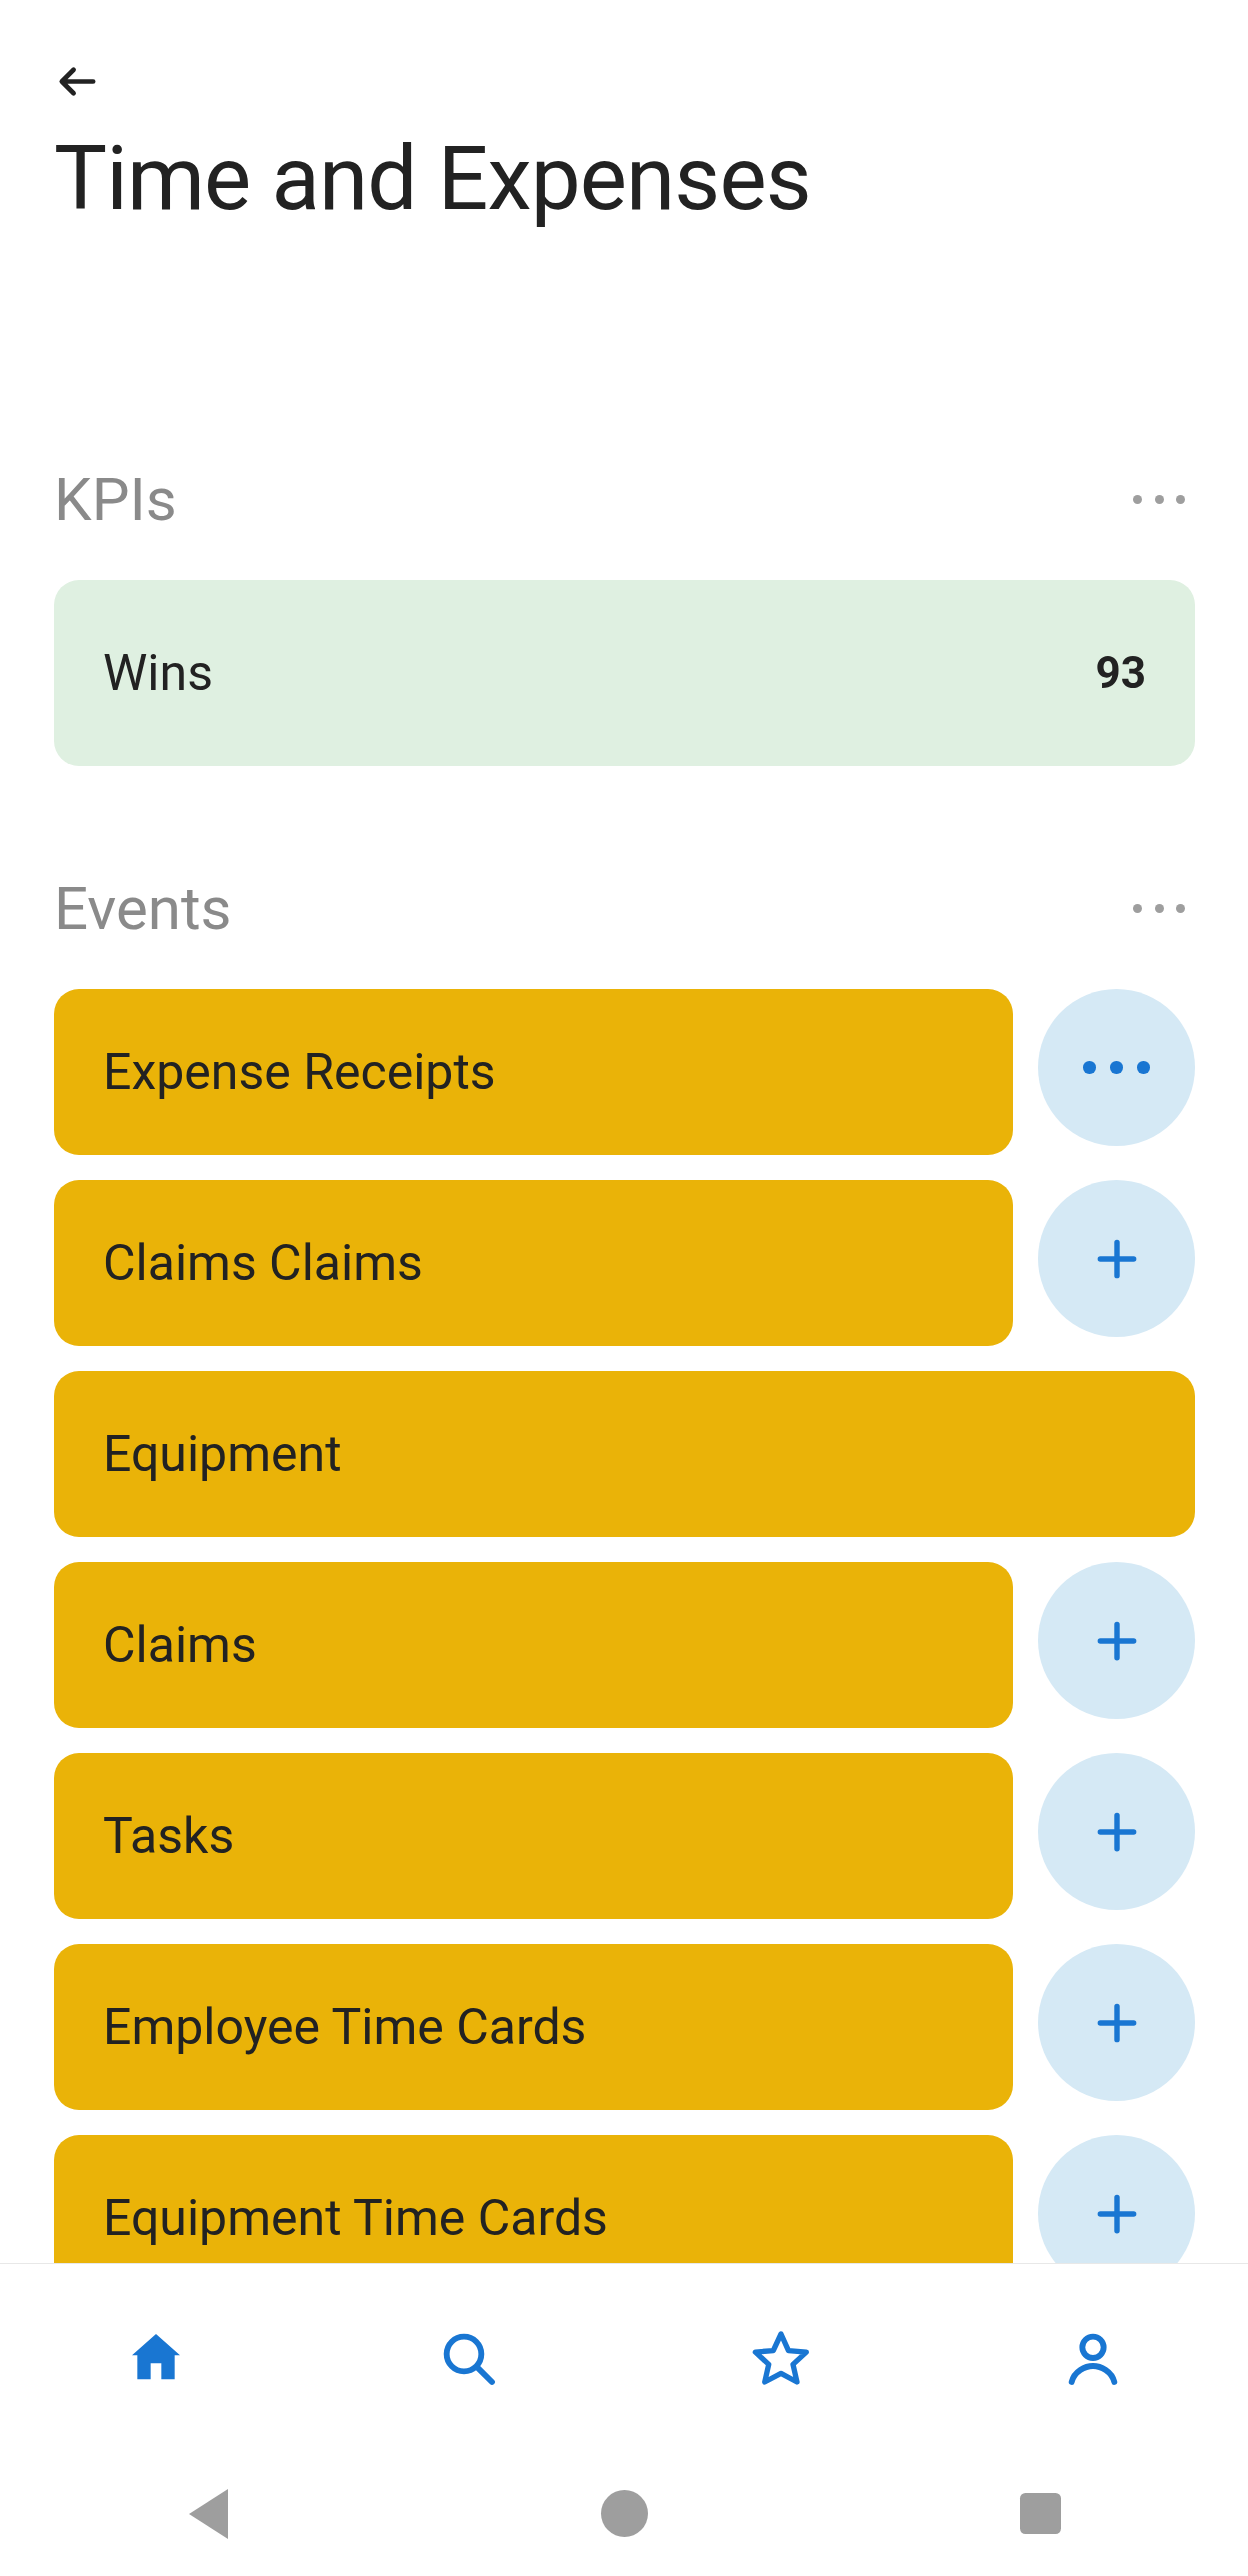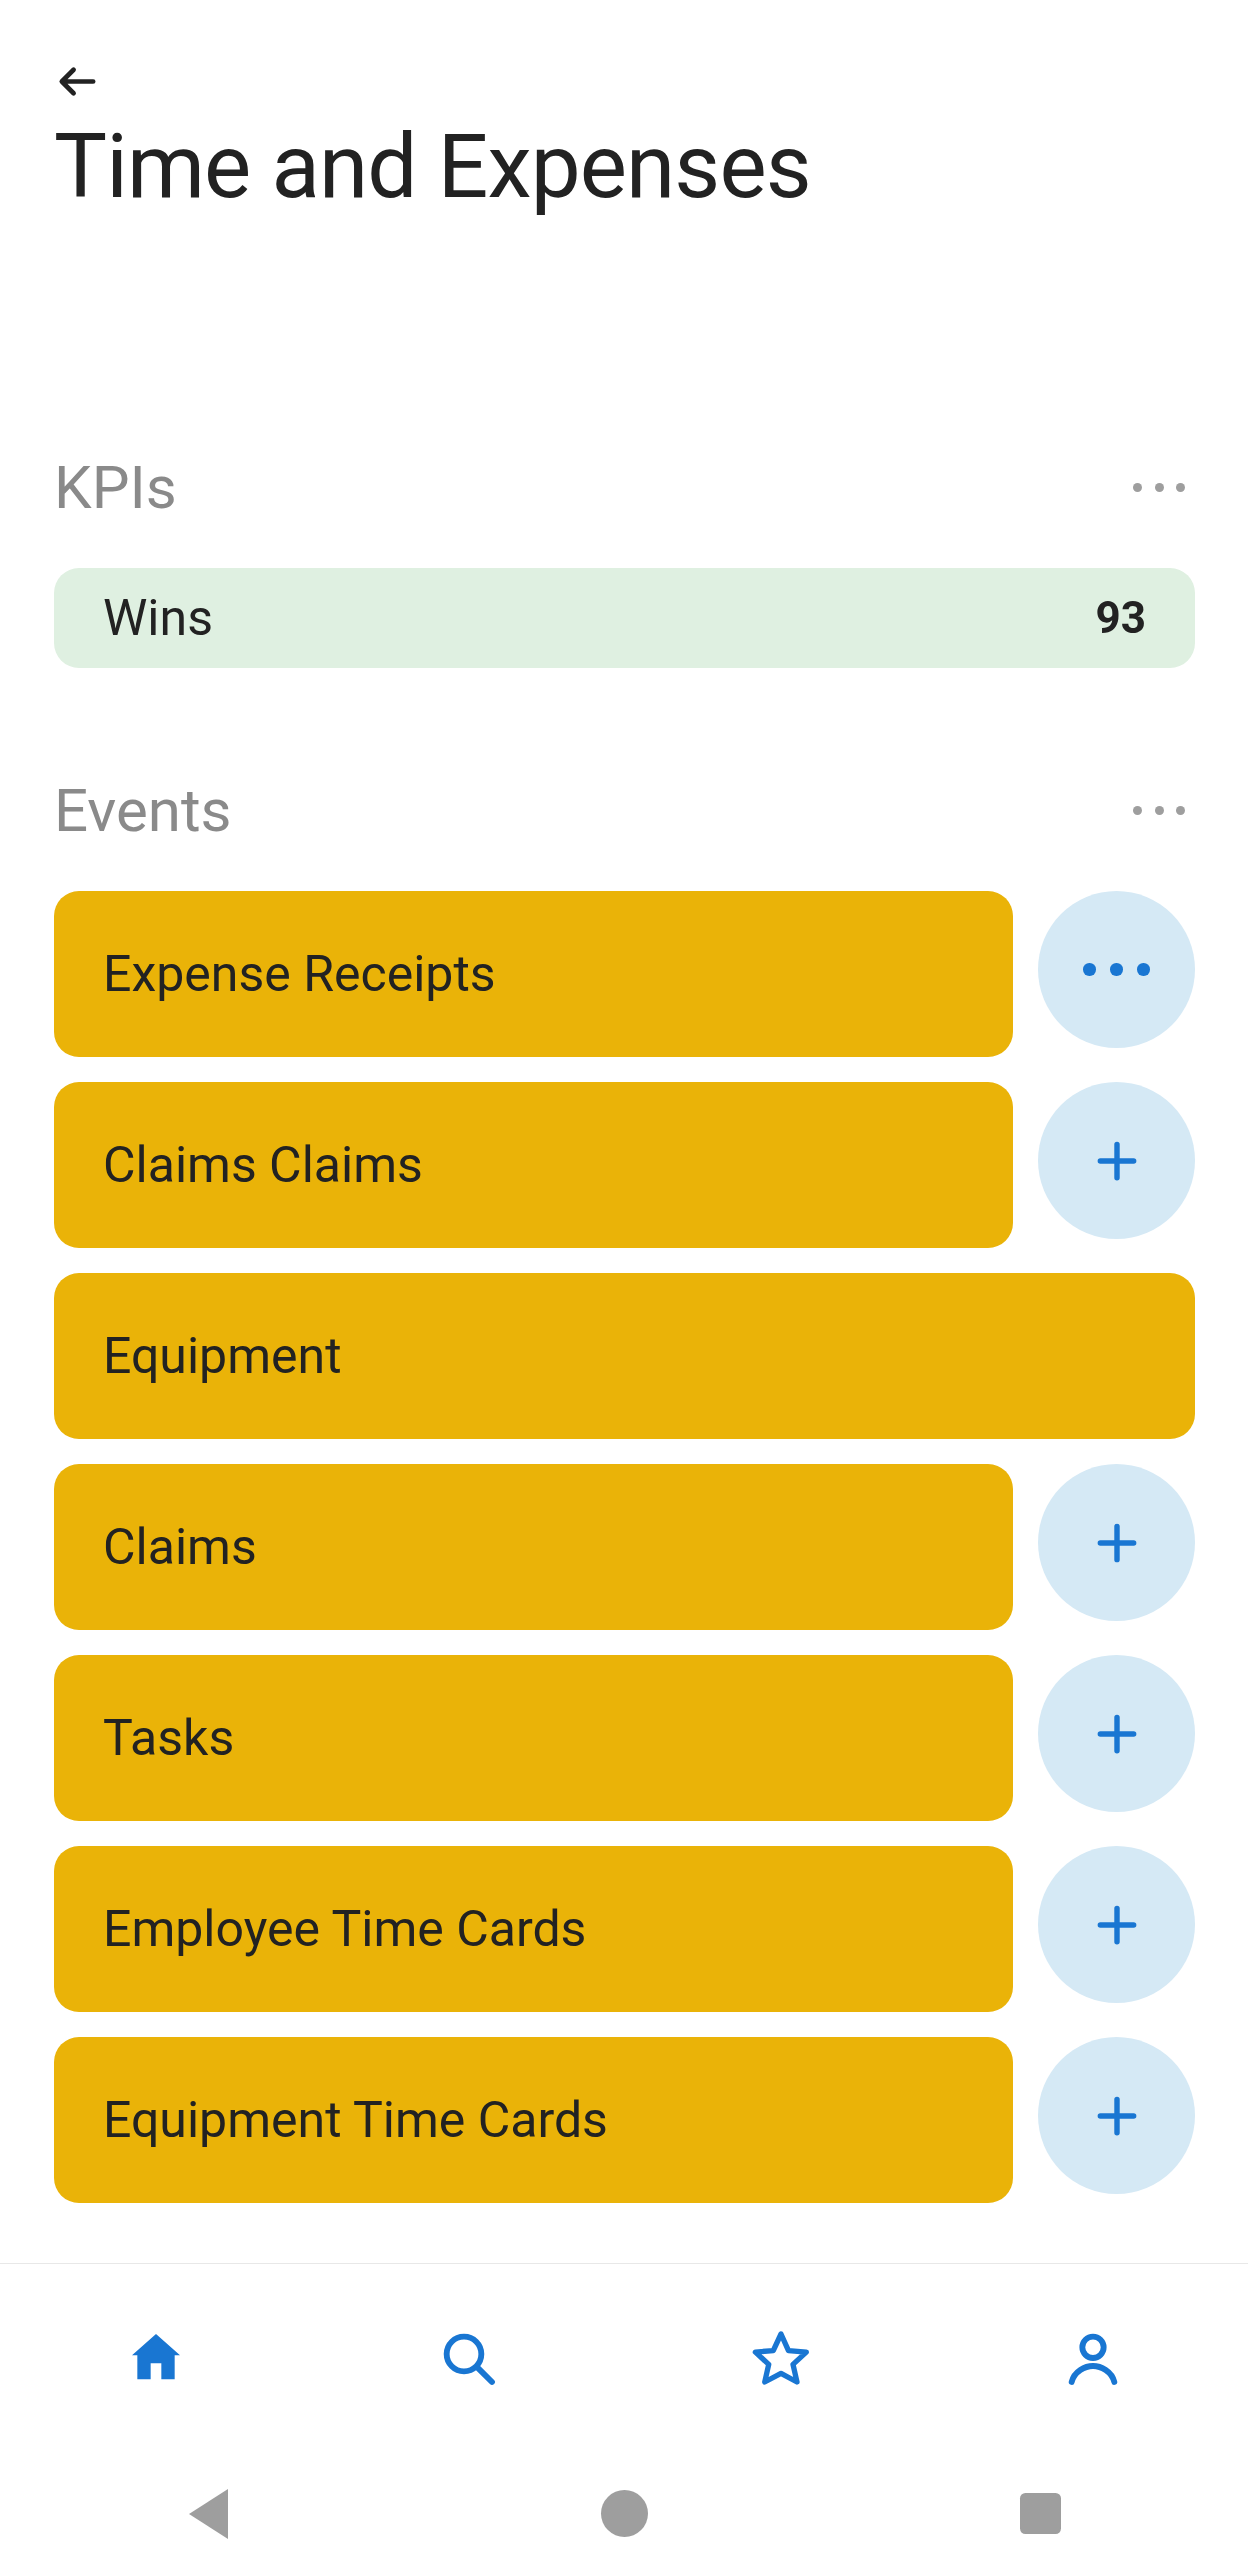--- a/index.html
+++ b/index.html
@@ -3,36 +3,36 @@
 <meta charset="utf-8">
 <style>
   * { box-sizing: border-box; margin: 0; padding: 0; }
   html, body { width: 1249px; height: 2576px; background: #fff; font-family: -apple-system, BlinkMacSystemFont, "Segoe UI", Roboto, Helvetica, Arial, sans-serif; color: #222; }
   .app { width: 1249px; height: 2576px; position: relative; display: flex; flex-direction: column; }
 
   
   .header { padding: 54px 54px 0 54px; }
   .back-btn { width: 54px; height: 54px; display: flex; align-items: center; justify-content: flex-start; cursor: pointer; }
   .back-btn svg { width: 47px; height: 47px; }
-  .page-title { font-size: 89px; font-weight: 400; color: #222; margin-top: 6px; letter-spacing: -0.9px; }
+  .page-title { font-size: 89px; font-weight: 400; color: #222; margin-top: 18px; letter-spacing: -0.9px; }
 
   
   .content { flex: 1; padding: 0 54px; overflow: hidden; }
 
   .section { margin-top: 233px; }
   .section + .section { margin-top: 107px; }
 
   .section-header { display: flex; align-items: center; justify-content: space-between; margin-bottom: 45px; }
   .section-title { font-size: 60px; color: #8a8a8a; font-weight: 400; }
   .section-more { width: 72px; height: 45px; display: flex; align-items: center; justify-content: center; cursor: pointer; }
   .dots-grey { display: flex; gap: 12.5px; }
   .dots-grey span { width: 9px; height: 9px; border-radius: 50%; background: #9e9e9e; display: block; }
 
   
-  .kpi-card { background: #dff0e1; border-radius: 25px; padding: 21px 49px; display: flex; align-items: center; justify-content: space-between; cursor: pointer; }
+  .kpi-card { background: #dff0e1; border-radius: 25px; padding: 64px 49px; display: flex; align-items: center; justify-content: space-between; cursor: pointer; }
   .kpi-label { font-size: 50px; color: #222; }
   .kpi-value { font-size: 44px; font-weight: 700; color: #222; }
 
   
   .rows { display: flex; flex-direction: column; gap: 25px; }
   .row { display: flex; align-items: stretch; gap: 25px; }
   .screen-chip { flex: 1; background: #eab308; border-radius: 25px; padding: 54px 49px; font-size: 50px; color: #222; cursor: pointer; display: flex; align-items: center; }
   .action-circle { width: 157px; height: 157px; border-radius: 50%; background: #d5e9f5; display: flex; align-items: center; justify-content: center; cursor: pointer; flex-shrink: 0; }
   .dots-blue { display: flex; gap: 14.3px; }
   .dots-blue span { width: 12.5px; height: 12.5px; border-radius: 50%; background: #1976d2; display: block; }

